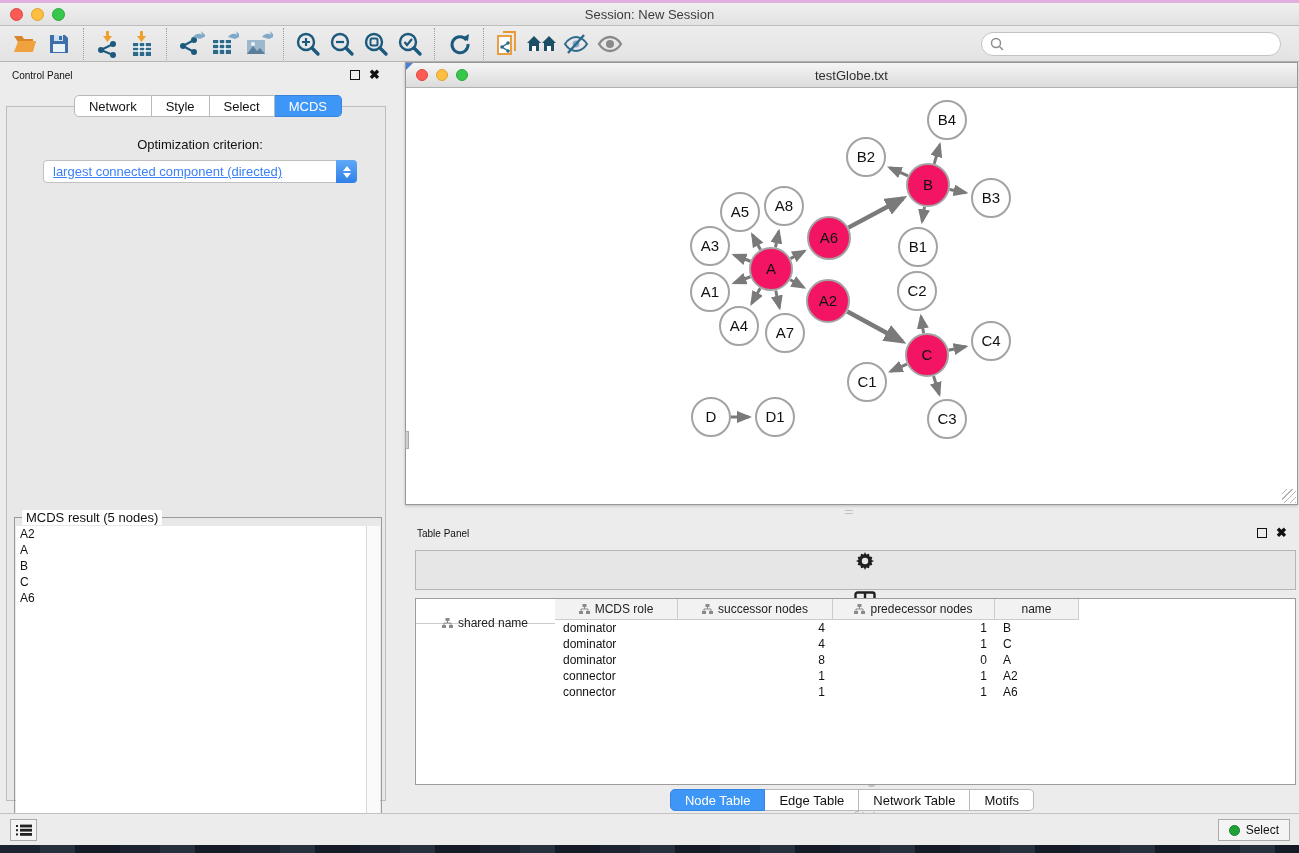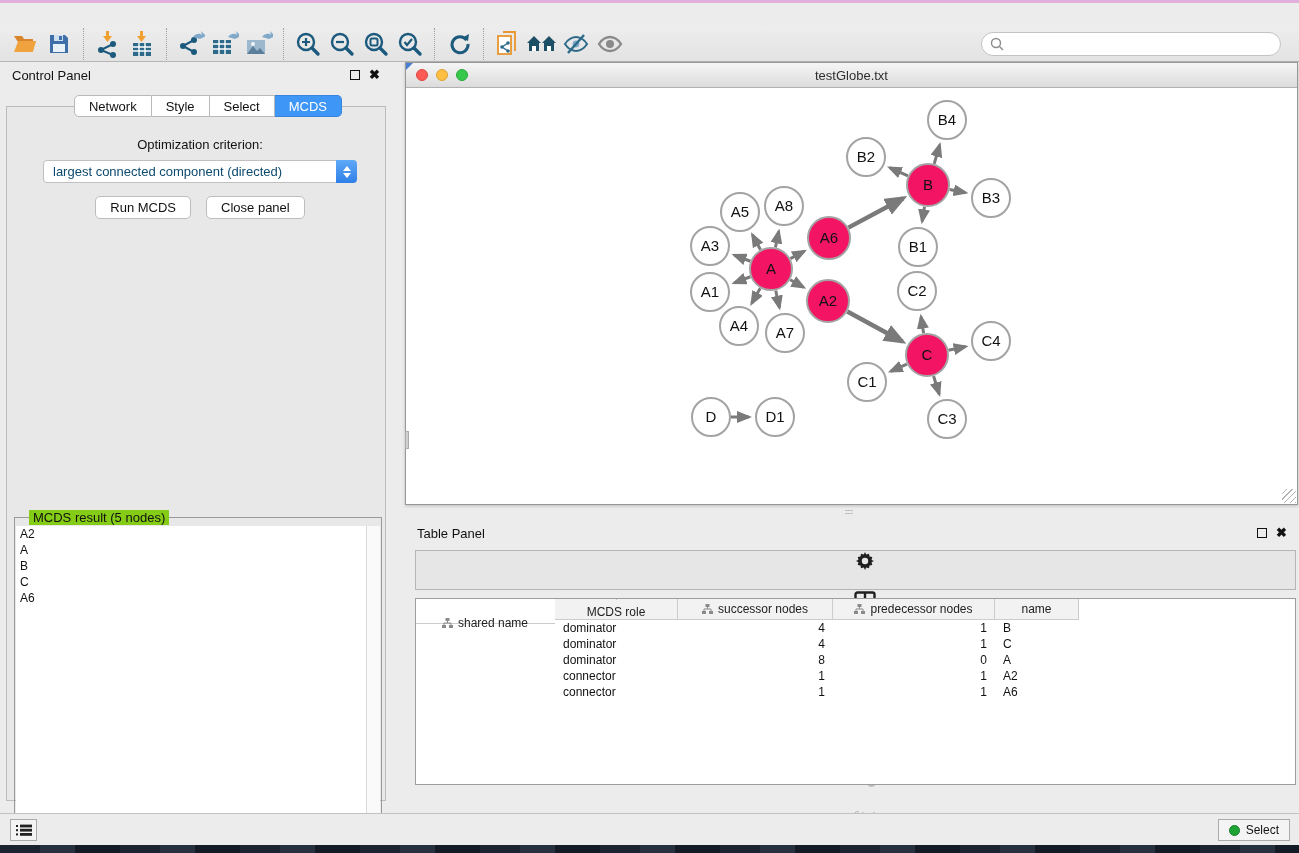--- a/index.html
+++ b/index.html
@@ -29,49 +29,49 @@
   .search-wrap { margin-left:auto; margin-right:10px; width:300px; height:24px; background:#fff;
                  border:1px solid #c3c3c3; border-radius:12px; display:flex; align-items:center; padding-left:8px; }
   .search-wrap input { border:none; outline:none; flex:1; font-size:12px; background:transparent; margin-left:5px; }
 
   
   .main { position:absolute; left:0; top:62px; width:100%; height:751px; background:#ececec; }
 
   
   .control-panel { position:absolute; left:0; top:0; width:392px; height:751px; }
   .panel-header { height:26px; display:flex; align-items:center; padding:0 12px; }
-  .panel-header .ph-title { font-size:13px; color:#111; }
+  .panel-header .ph-title { font-size:10px; color:#111; }
   .panel-controls { margin-left:auto; display:flex; align-items:center; gap:9px; }
   .float-box { width:10px; height:10px; border:1.5px solid #111; display:inline-block; cursor:pointer; }
   .close-x { font-size:13px; font-weight:bold; color:#111; cursor:pointer; line-height:10px; }
 
   .cp-tabs { position:absolute; left:0; top:33px; width:100%; display:flex; justify-content:center; z-index:3;padding-left:24px; }
   .seg { display:flex; }
   .seg .tab { padding:3px 14px; font-size:13px; background:#fff; border:1px solid #b9b9b9; border-left:none;
               color:#111; cursor:pointer; height:22px; display:flex; align-items:center; }
   .seg .tab:first-child { border-left:1px solid #b9b9b9; border-radius:5px 0 0 5px; }
   .seg .tab:last-child { border-radius:0 5px 5px 0; }
   .seg .tab.active { background:#3e96f7; border-color:#3784dd; color:#fff; }
 
   .cp-body { position:absolute; left:6px; top:44px; width:380px; height:695px;
              background:#e8e8e8; border:1px solid #bcbcbc;padding-left:8px; }
   .opt-label { text-align:center; margin-top:30px; font-size:13px; color:#111; }
   .dropdown { margin:8px auto 0 auto; width:314px; height:23px; background:#fff; border:1px solid #c0c0c0;
               border-radius:4px; display:flex; align-items:center; cursor:pointer; }
-  .dropdown .dd-value { flex:1; font-size:13px; padding-left:9px; color:#0c4a6e; white-space:nowrap; }
+  .dropdown .dd-value { flex:1; font-size:13px; padding-left:9px; color:#3b82f6; white-space:nowrap;text-decoration:underline; }
   .dd-stepper { width:21px; height:23px; margin-right:-1px; background:linear-gradient(#5fa9f8,#2f7fe8);
                 border-radius:0 4px 4px 0; display:flex; flex-direction:column; align-items:center; justify-content:center; gap:2px; }
   .dd-stepper .up, .dd-stepper .dn { width:0; height:0; border-left:4px solid transparent; border-right:4px solid transparent; }
   .dd-stepper .up { border-bottom:5px solid #fff; }
   .dd-stepper .dn { border-top:5px solid #fff; }
   .cp-buttons { display:flex; justify-content:center; gap:15px; margin-top:13px; }
   .btn { background:#fff; border:1px solid #bdbdbd; border-radius:5px; padding:3px 14px; font-size:13px; color:#111; cursor:pointer; }
 
   .groupbox { position:absolute; left:7px; top:410px; width:368px; height:343px; border:1px solid #9a9a9a; }
-  .groupbox .legend { position:absolute; top:-8px; left:14px; background:#84cc16; padding:0 4px; font-size:13px; color:#111; }
+  .groupbox .legend { position:absolute; top:-8px; left:7px; background:#ffffff; padding:0 4px; font-size:13px; color:#111; }
   .result-list { position:absolute; left:1px; top:8px; right:15px; bottom:1px; background:#fff; overflow:hidden; }
   .result-scroll { position:absolute; top:8px; right:1px; bottom:1px; width:14px; background:#fafafa; border-left:1px solid #d9d9d9; }
   .result-item { font-size:12px; color:#111; padding:1px 0 1px 4px; line-height:14px; cursor:default; }
 
   
   .net-window { position:absolute; left:405px; top:0; width:893px; height:443px;
                 border:1px solid #979797; background:#6d28d9; box-shadow:0 1px 3px rgba(0,0,0,.2); }
   .net-titlebar { position:absolute; left:0; top:0; width:100%; height:25px;
                   background:linear-gradient(#f5f5f5,#dcdcdc); border-bottom:1px solid #b1b1b1;
                   display:flex; align-items:center; }
@@ -96,21 +96,21 @@
   .fx { font-family:"Liberation Serif", serif; font-style:italic; font-size:19px; color:#b3b3b3; cursor:default; }
 
   .data-table { position:absolute; left:10px; top:78px; right:3px; bottom:28px; background:#fff; border:1px solid #9d9d9d; overflow:hidden; }
   .thead { display:flex; height:21px; font-size:12px; color:#222; }
   .th { background:#f2f2f2; border-right:1px solid #cccccc; border-bottom:1px solid #cccccc;
         display:flex; align-items:center; justify-content:center; gap:5px; cursor:pointer; }
   .th.last { border-right:1px solid #cccccc; }
   .tr { display:flex; height:16px; font-size:12px; color:#111; }
   .td { padding:1px 8px 0 8px; white-space:nowrap; overflow:hidden; cursor:default; }
   .num { text-align:right; }
-  .w1{width:139px;margin-top:24px;} .w2{width:123px;flex-direction:column;} .w3{width:155px;} .w4{width:162px;} .w5{width:84px;}
+  .w1{width:139px;margin-top:24px;} .w2{width:123px;} .w3{width:155px;} .w4{width:162px;} .w5{width:84px;}
 
   .tp-tabs { position:absolute; left:0; right:0; bottom:0px; height:24px; display:flex; justify-content:center; }
   .tp-tabs .seg .tab { font-size:13px; padding:2px 14px; }
 
   
   .statusbar { position:absolute; left:0; top:813px; width:100%; height:32px; background:#ececec; border-top:1px solid #c2c2c2; }
   .list-btn { position:absolute; left:10px; top:5px; width:27px; height:22px; background:#f4f4f4; border:1px solid #ababab;
               display:flex; align-items:center; justify-content:center; cursor:pointer; }
   .memory-btn { position:absolute; right:9px; top:5px; height:22px; background:#f4f4f4; border:1px solid #ababab;
                 display:flex; align-items:center; gap:6px; padding:0 10px; font-size:12px; color:#111; cursor:pointer; }
@@ -120,20 +120,28 @@
 
   svg { display:block; }
   .graph-label { font-family:"Liberation Sans", sans-serif; font-size:15px; fill:#111; }
 </style>
 </head>
 <body>
 
 <div class="app">
 
   <div class="top-edge"></div>
+  <div class="titlebar">
+    <div class="lights">
+      <span class="light red"></span>
+      <span class="light yellow"></span>
+      <span class="light green"></span>
+    </div>
+    <div class="title">Session: New Session</div>
+  </div>
 
   <div class="toolbar">
     <div class="tbtn">
       <svg width="26" height="24" viewBox="0 0 26 24">
           <path d="M2 4h8l2 3h9v3H6z" fill="#d9852c"></path>
           <path d="M6.2 9h18l-3.4 11H2z" fill="#efa23d"></path>
         </svg>
     </div>
     <div class="tbtn">
       <svg width="24" height="24" viewBox="0 0 24 24">
@@ -281,24 +289,20 @@
         </div>
       </div>
       <div class="cp-body">
         <div class="opt-label">Optimization criterion:</div>
         <div class="dropdown">
           <span class="dd-value">largest connected component (directed)</span>
           <span class="dd-stepper">
               <span class="up"></span>
               <span class="dn"></span>
             </span>
-        </div>
-        <div class="cp-buttons">
-          <button class="btn">Run MCDS</button>
-          <button class="btn">Close panel</button>
         </div>
         <div class="groupbox">
           <span class="legend">MCDS result (5 nodes)</span>
           <div class="result-list">
             <div class="result-item">A2</div>
             <div class="result-item">A</div>
             <div class="result-item">B</div>
             <div class="result-item">C</div>
             <div class="result-item">A6</div>
           </div>
@@ -568,20 +572,28 @@
         </div>
         <div class="tr">
           <div class="td w1">A6</div>
           <div class="td w2">connector</div>
           <div class="td w3 num">1</div>
           <div class="td w4 num">1</div>
           <div class="td w5">A6</div>
         </div>
       </div>
 
+      <div class="tp-tabs">
+        <div class="seg">
+          <div class="tab active">Node Table</div>
+          <div class="tab">Edge Table</div>
+          <div class="tab">Network Table</div>
+          <div class="tab">Motifs</div>
+        </div>
+      </div>
     </div>
   </div>
 
   <div class="statusbar">
     <div class="list-btn">
       <svg width="16" height="13" viewBox="0 0 16 13">
           <rect x="0" y="1" width="2" height="2" fill="#222"></rect>
           <rect x="4" y="0.6" width="12" height="2.8" fill="#222"></rect>
           <rect x="0" y="5.2" width="2" height="2" fill="#222"></rect>
           <rect x="4" y="4.8" width="12" height="2.8" fill="#222"></rect>

